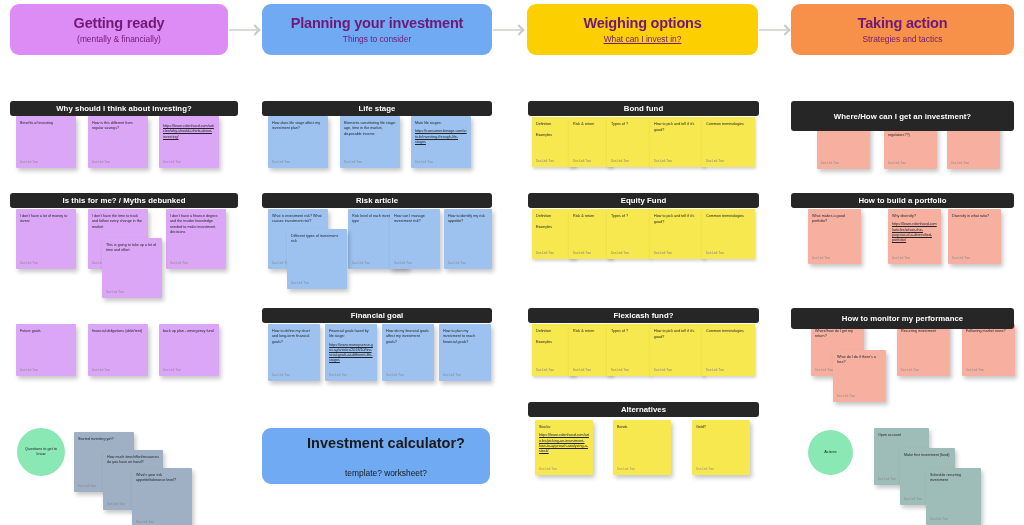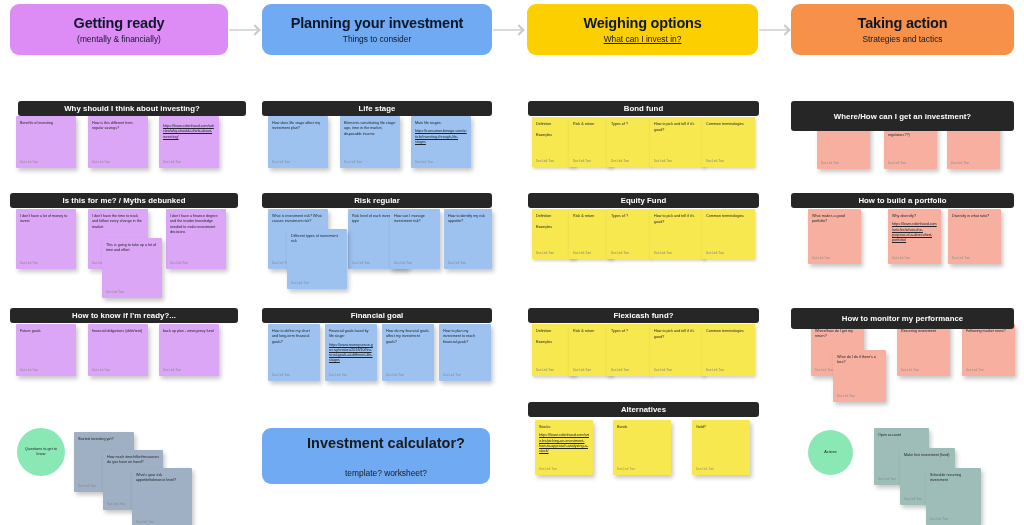--- a/index.html
+++ b/index.html
@@ -10,21 +10,21 @@
     overflow: hidden;
   }
   #board { position: relative; width: 1024px; height: 525px; }
 
   
   .phase {
     position: absolute; top: 4px; height: 51px;
     border-radius: 9px;
     display: flex; flex-direction: column;
     align-items: center; justify-content: center;
-    color: #0f172a;
+    color: #701a75;
   }
   .phase .p-title { font-size: 14.5px; font-weight: bold; letter-spacing: -0.2px; line-height: 1.15; }
   .phase .p-sub { font-size: 8.4px; font-weight: normal; margin-top: 3px; line-height: 1.15; }
   .phase .p-sub.underline { text-decoration: underline; }
 
   .arrow {
     position: absolute; top: 29px; height: 2px;
     background: #d9dbd6;
   }
   .arrow::after {
@@ -126,21 +126,21 @@
     <div class="p-title">Weighing options</div>
     <div class="p-sub underline">What can I invest in?</div>
   </div>
   <div class="arrow" style="left:759px; width:29px;"></div>
 
   <div class="phase" style="left:791px; width:223px; background:#f7914a;">
     <div class="p-title">Taking action</div>
     <div class="p-sub">Strategies and tactics</div>
   </div>
 
-  <div class="sec-head" style="left:18px; top:101px; width:228px; height:15px;text-align:right;">Why should I think about investing?</div>
+  <div class="sec-head" style="left:10px; top:101px; width:228px; height:15px;text-align:right;">Why should I think about investing?</div>
 
   <div class="note purple" style="left:16px; top:116px; width:60px; height:52px;">
     <span class="n-body">Benefits of investing</span>
     <span class="n-foot">Dan Link Tran</span>
   </div>
   <div class="note purple" style="left:88px; top:116px; width:60px; height:52px;">
     <span class="n-body">How is this different from regular savings?</span>
     <span class="n-foot">Dan Link Tran</span>
   </div>
   <div class="note purple" style="left:159px; top:116px; width:60px; height:52px;">
@@ -160,21 +160,20 @@
   </div>
   <div class="note purple" style="left:102px; top:238px; width:60px; height:60px; z-index:3;">
     <span class="n-body">This is going to take up a lot of time and effort</span>
     <span class="n-foot">Dan Link Tran</span>
   </div>
   <div class="note purple" style="left:166px; top:209px; width:60px; height:60px;">
     <span class="n-body">I don't have a finance degree and the insider knowledge needed to make investment decisions</span>
     <span class="n-foot">Dan Link Tran</span>
   </div>
 
-  <div class="sec-head" style="left:10px; top:308px; width:228px; height:15px;">How to know if I'm ready?...</div>
 
   <div class="note purple" style="left:16px; top:324px; width:60px; height:52px;">
     <span class="n-body">Future goals</span>
     <span class="n-foot">Dan Link Tran</span>
   </div>
   <div class="note purple" style="left:88px; top:324px; width:60px; height:52px;">
     <span class="n-body">financial obligations (debt/rent)</span>
     <span class="n-foot">Dan Link Tran</span>
   </div>
   <div class="note purple" style="left:159px; top:324px; width:60px; height:52px;">
@@ -207,21 +206,21 @@
   <div class="note blue" style="left:340px; top:116px; width:60px; height:52px;">
     <span class="n-body">Elements constituting life stage: age, time in the market, disposable income</span>
     <span class="n-foot">Dan Link Tran</span>
   </div>
   <div class="note blue" style="left:411px; top:116px; width:60px; height:52px;">
     <span class="n-body">Main life stages:</span>
     <span class="n-link">https://consumer.bmoge.com/article/investing-through-life-stages</span>
     <span class="n-foot">Dan Link Tran</span>
   </div>
 
-  <div class="sec-head" style="left:262px; top:193px; width:230px; height:15px;">Risk regular</div>
+  <div class="sec-head" style="left:262px; top:193px; width:230px; height:15px;">Risk article</div>
 
   <div class="note blue" style="left:268px; top:209px; width:60px; height:60px;">
     <span class="n-body">What is investment risk? What causes investment risk?</span>
     <span class="n-foot">Dan Link Tran</span>
   </div>
   <div class="note blue" style="left:287px; top:229px; width:60px; height:60px; z-index:3;">
     <span class="n-body">Different types of investment risk</span>
     <span class="n-foot">Dan Link Tran</span>
   </div>
   <div class="note blue" style="left:348px; top:209px; width:60px; height:60px;">

